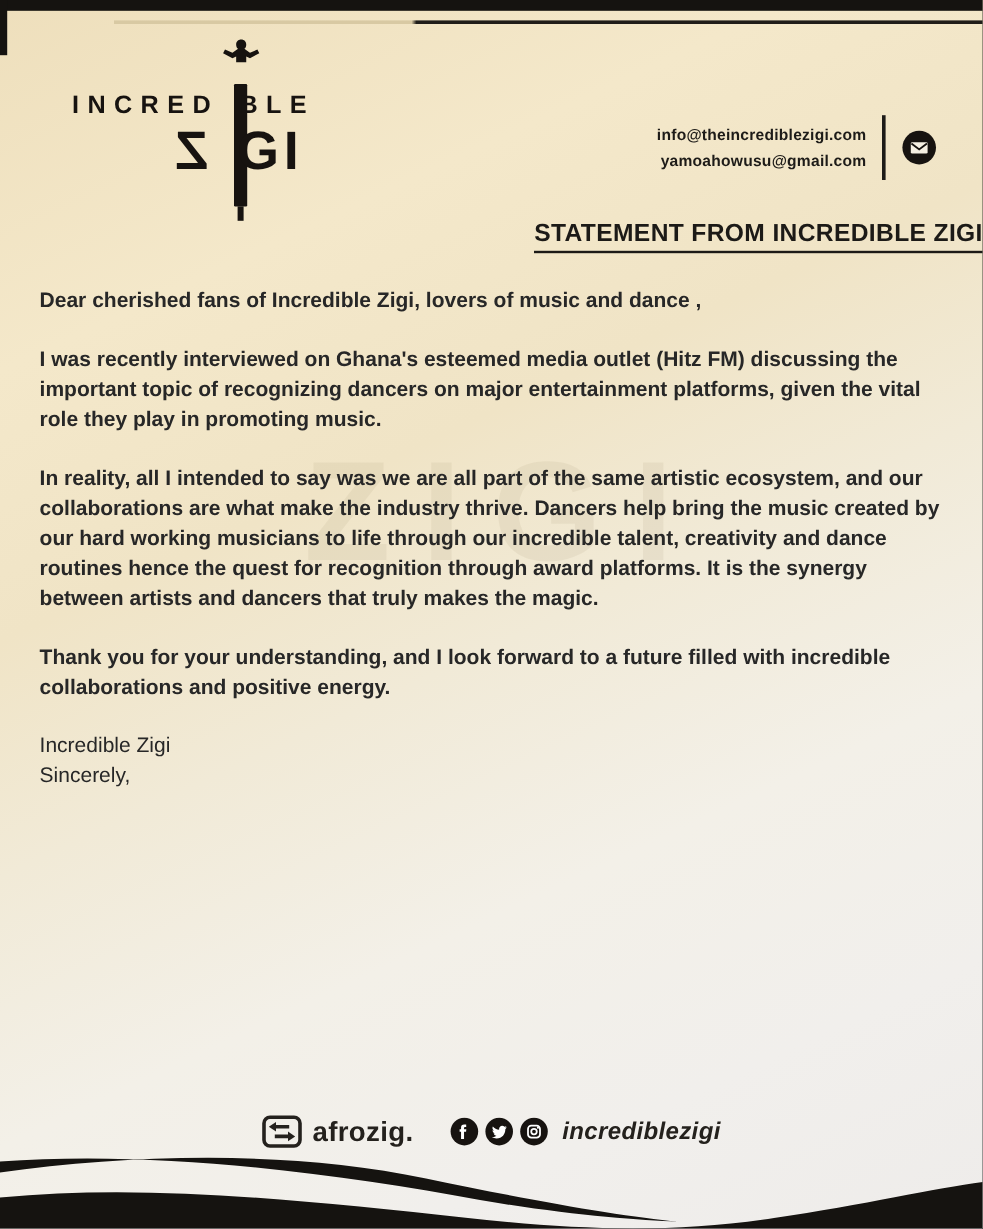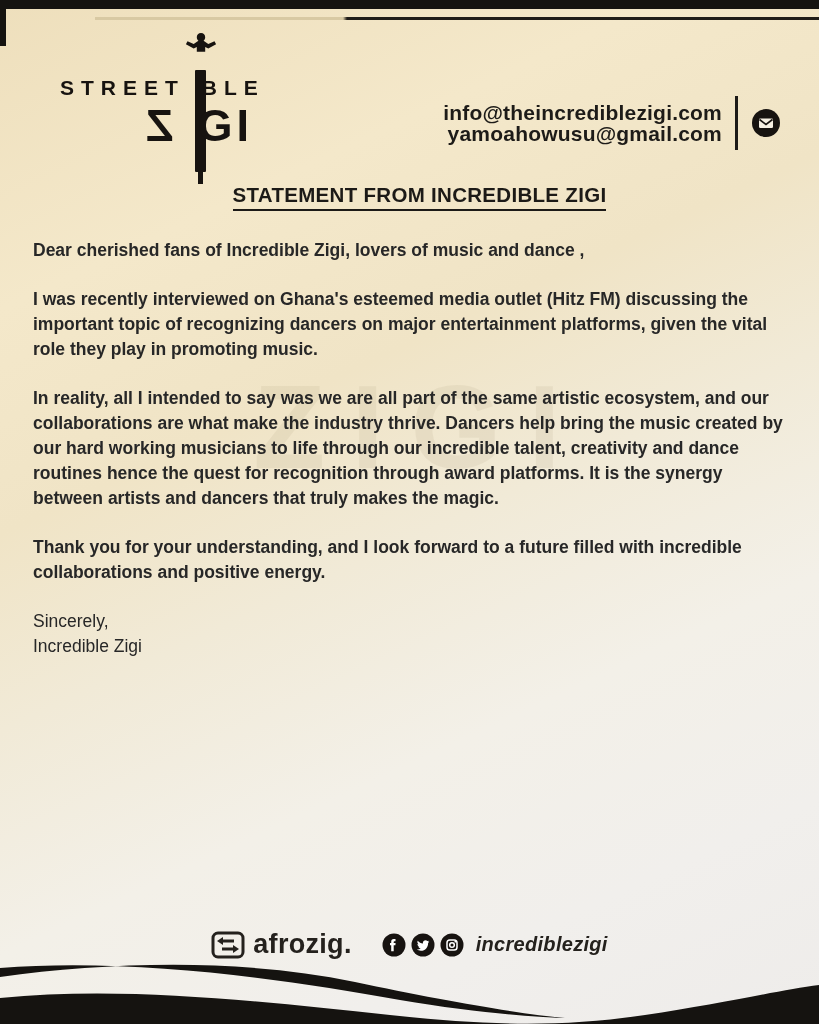--- a/index.html
+++ b/index.html
@@ -24,43 +24,43 @@
   .header { position:absolute; top:34px; left:58px; right:38px; display:flex; justify-content:space-between; }
   .logo { position:relative; width:240px; height:142px; color:#171310; }
   .logo-word1 { position:absolute; top:42px; left:2px; font-size:21px; font-weight:bold; letter-spacing:7px; display:flex; }
   .logo-gap { display:inline-block; width:17px; }
   .logo-column { position:absolute; left:137px; top:36px; width:11px; height:102px; background:#171310; border-radius:1px; }
   .logo-column:after { content:""; position:absolute; left:3px; bottom:-12px; width:5px; height:12px; background:#171310; }
   .dancer { position:absolute; left:122px; top:-2px; }
   .logo-word2 { position:absolute; top:66px; left:84px; font-size:45px; font-weight:bold; letter-spacing:4px; display:flex; }
   .logo-z { display:inline-block; transform:scaleX(-1); margin-right:24px; }
   .contact { margin-top:36px; display:flex; align-items:center; gap:13px; }
-  .emails { text-align:right; font-size:21px; font-weight:bold; color:#1d1b18; line-height:21px; letter-spacing:0.2px;margin-left:44px; }
+  .emails { text-align:right; font-size:13px; font-weight:bold; color:#1d1b18; line-height:21px; letter-spacing:0.2px;margin-left:44px; }
   .contact-sep { width:3px; height:54px; background:#1d1b18; }
   
-  .title-row { position:absolute; top:183px; left:0; right:0; text-align:center;padding-left:20px; }
+  .title-row { position:absolute; top:183px; left:0; right:0; text-align:right;padding-left:20px; }
   .title {
     display:inline-block; font-size:20.5px; font-weight:bold; color:#1c1a17; letter-spacing:0.3px;
     border-bottom:2.5px solid #1c1a17; padding-bottom:2px;
   }
   
   .body { position:absolute; top:238px; left:33px; right:29px; font-size:17.5px; line-height:25px; color:#272727; }
   .body p { margin:0 0 24px 0;font-weight:bold; }
   .signoff { margin-top:1px; }
   
   .watermark {
     position:absolute; top:372px; left:120px; width:600px; text-align:center;
     color:#7e6d48; opacity:0.08; pointer-events:none; font-weight:bold;
   }
   .watermark .w1 { font-size:62px; letter-spacing:16px; }
   .watermark .w2 { font-size:118px; letter-spacing:26px; line-height:110px; }
   
   .footer { position:absolute; top:929px; left:0; right:0; display:flex; justify-content:center; align-items:center; gap:30px; }
   .afrozig { display:flex; align-items:center; gap:8px; color:#24211d; }
-  .afrozig-label { font-size:27px; font-weight:bold; letter-spacing:0.3px; }
+  .afrozig-label { font-size:23px; font-weight:bold; letter-spacing:0.3px; }
   .foundation { text-align:center; color:#24211d; line-height:1; }
   .foundation-row { display:flex; align-items:center; justify-content:center; gap:3px; font-size:23px; font-weight:bold; letter-spacing:1px; }
   .foundation-sub { font-size:9px; font-weight:bold; letter-spacing:4.5px; margin-top:2px; }
   .foundation-tag { font-size:5.5px; font-weight:bold; letter-spacing:1.5px; margin-top:2px; color:#3a352f; }
   .social { display:flex; align-items:center; gap:5px; }
   .social-handle { font-size:20px; font-weight:bold; color:#24211d; margin-left:7px; letter-spacing:0.3px;font-style:italic; }
   
   .waves { position:absolute; bottom:0; left:0; }
 </style>
 </head>
@@ -72,21 +72,21 @@
   <div class="edge-sliver"></div>
   <div class="header-rule"></div>
 
   <div class="header">
     <div class="logo">
       <svg class="dancer" width="42" height="42" viewBox="0 0 42 42">
         <path fill="#171310" d="M21,1c2.6,0,4.2,1.9,4.2,4.2c0,1.5-0.6,2.7-1.6,3.5l4.7,3.3l6.2-2.7l1.6,3l-7.8,4.2l-3.1-1.5v4.8h-8.4V15l-3.1,1.5L5.9,12.3l1.6-3l6.2,2.7l4.7-3.3c-1-0.8-1.6-2-1.6-3.5C16.8,2.9,18.4,1,21,1z"></path>
       </svg>
       <div class="logo-column"></div>
       <div class="logo-word1">
-        <span>STREET</span>
+        <span>INCRED</span>
         <span class="logo-gap"></span>
         <span>BLE</span>
       </div>
       <div class="logo-word2">
         <span class="logo-z">Z</span>
         <span>GI</span>
       </div>
     </div>
 
     <div class="contact">
@@ -110,22 +110,22 @@
   <div class="title-row">
     <span class="title">STATEMENT FROM INCREDIBLE ZIGI</span>
   </div>
 
   <div class="body">
     <p>Dear cherished fans of Incredible Zigi, lovers of music and dance ,</p>
     <p>I was recently interviewed on Ghana's esteemed media outlet (Hitz FM) discussing the important topic of recognizing dancers on major entertainment platforms, given the vital role they play in promoting music.</p>
     <p>In reality, all I intended to say was we are all part of the same artistic ecosystem, and our collaborations are what make the industry thrive. Dancers help bring the music created by our hard working musicians to life through our incredible talent, creativity and dance routines hence the quest for recognition through award platforms. It is the synergy between artists and dancers that truly makes the magic.</p>
     <p>Thank you for your understanding, and I look forward to a future filled with incredible collaborations and positive energy.</p>
     <div class="signoff">
+      <div>Incredible Zigi</div>
       <div>Sincerely,</div>
-      <div>Incredible Zigi</div>
     </div>
   </div>
 
   <div class="footer">
 
     <div class="afrozig">
       <svg width="34" height="28" viewBox="0 0 34 28">
         <rect x="2" y="2" width="30" height="24" rx="5" fill="none" stroke="#24211d" stroke-width="3"></rect>
         <path d="M10,10 h13" stroke="#24211d" stroke-width="3" fill="none"></path>
         <path d="M12,6 l-6,4 6,4 z" fill="#24211d"></path>

